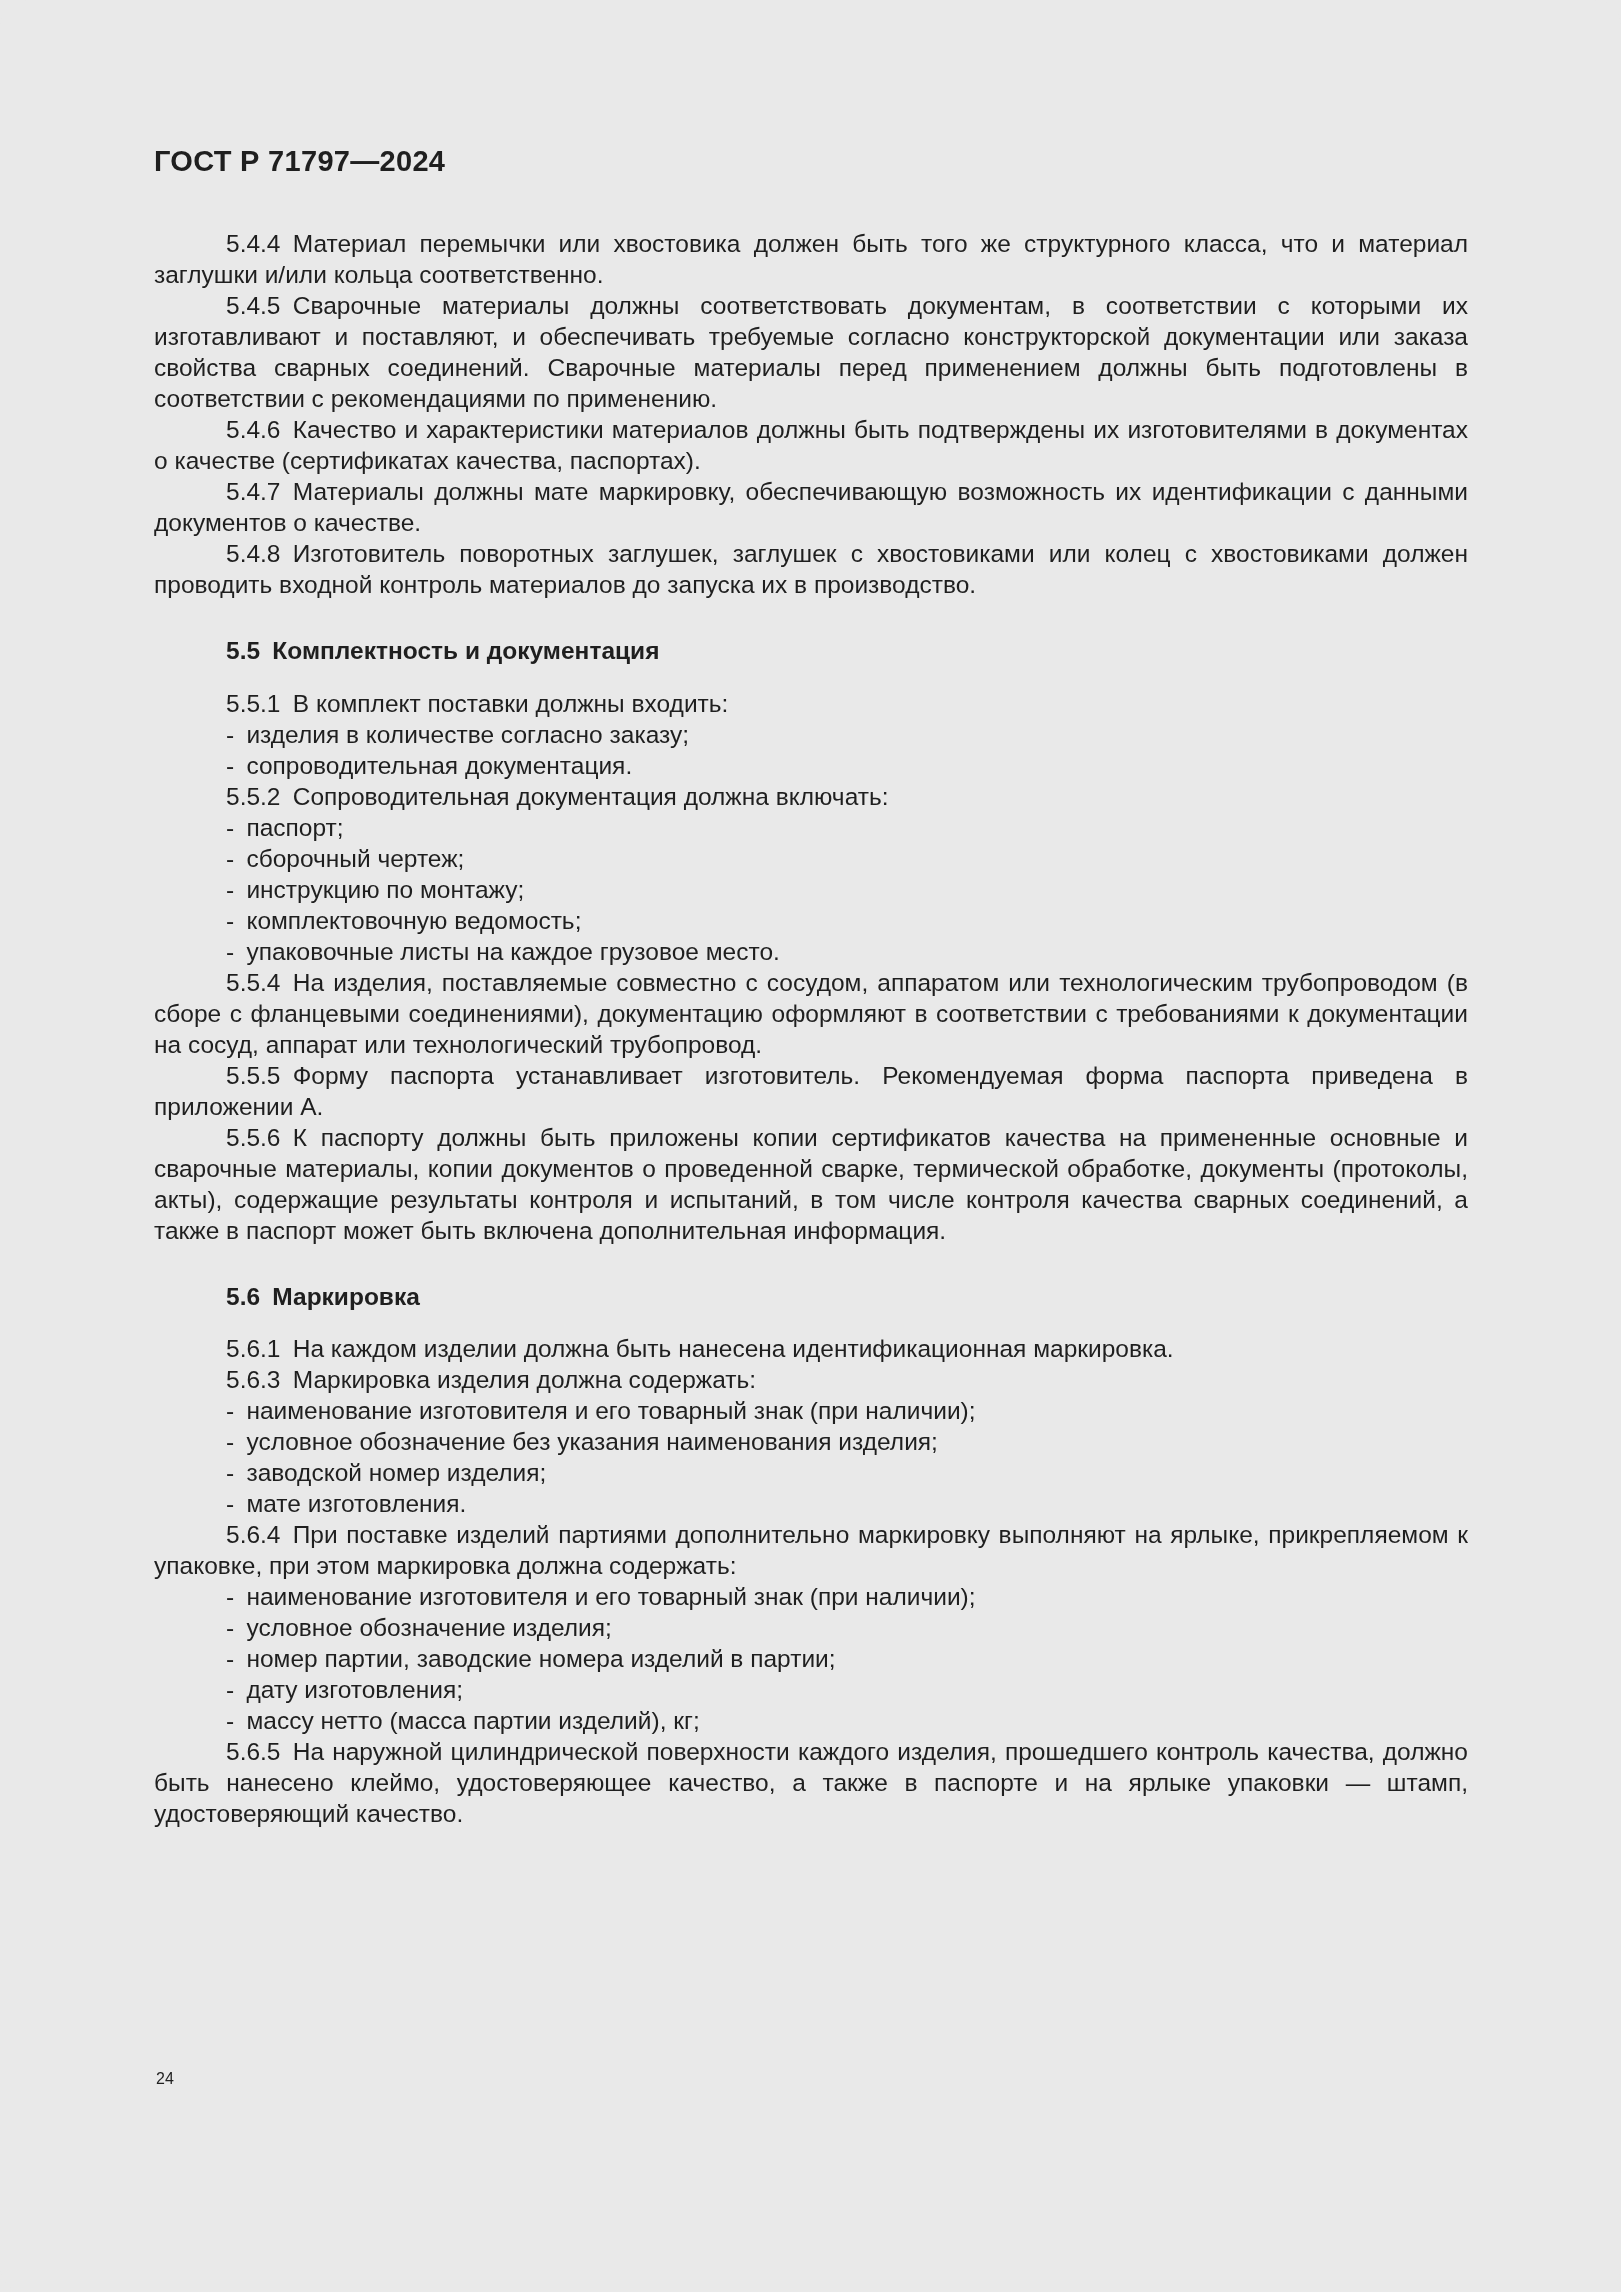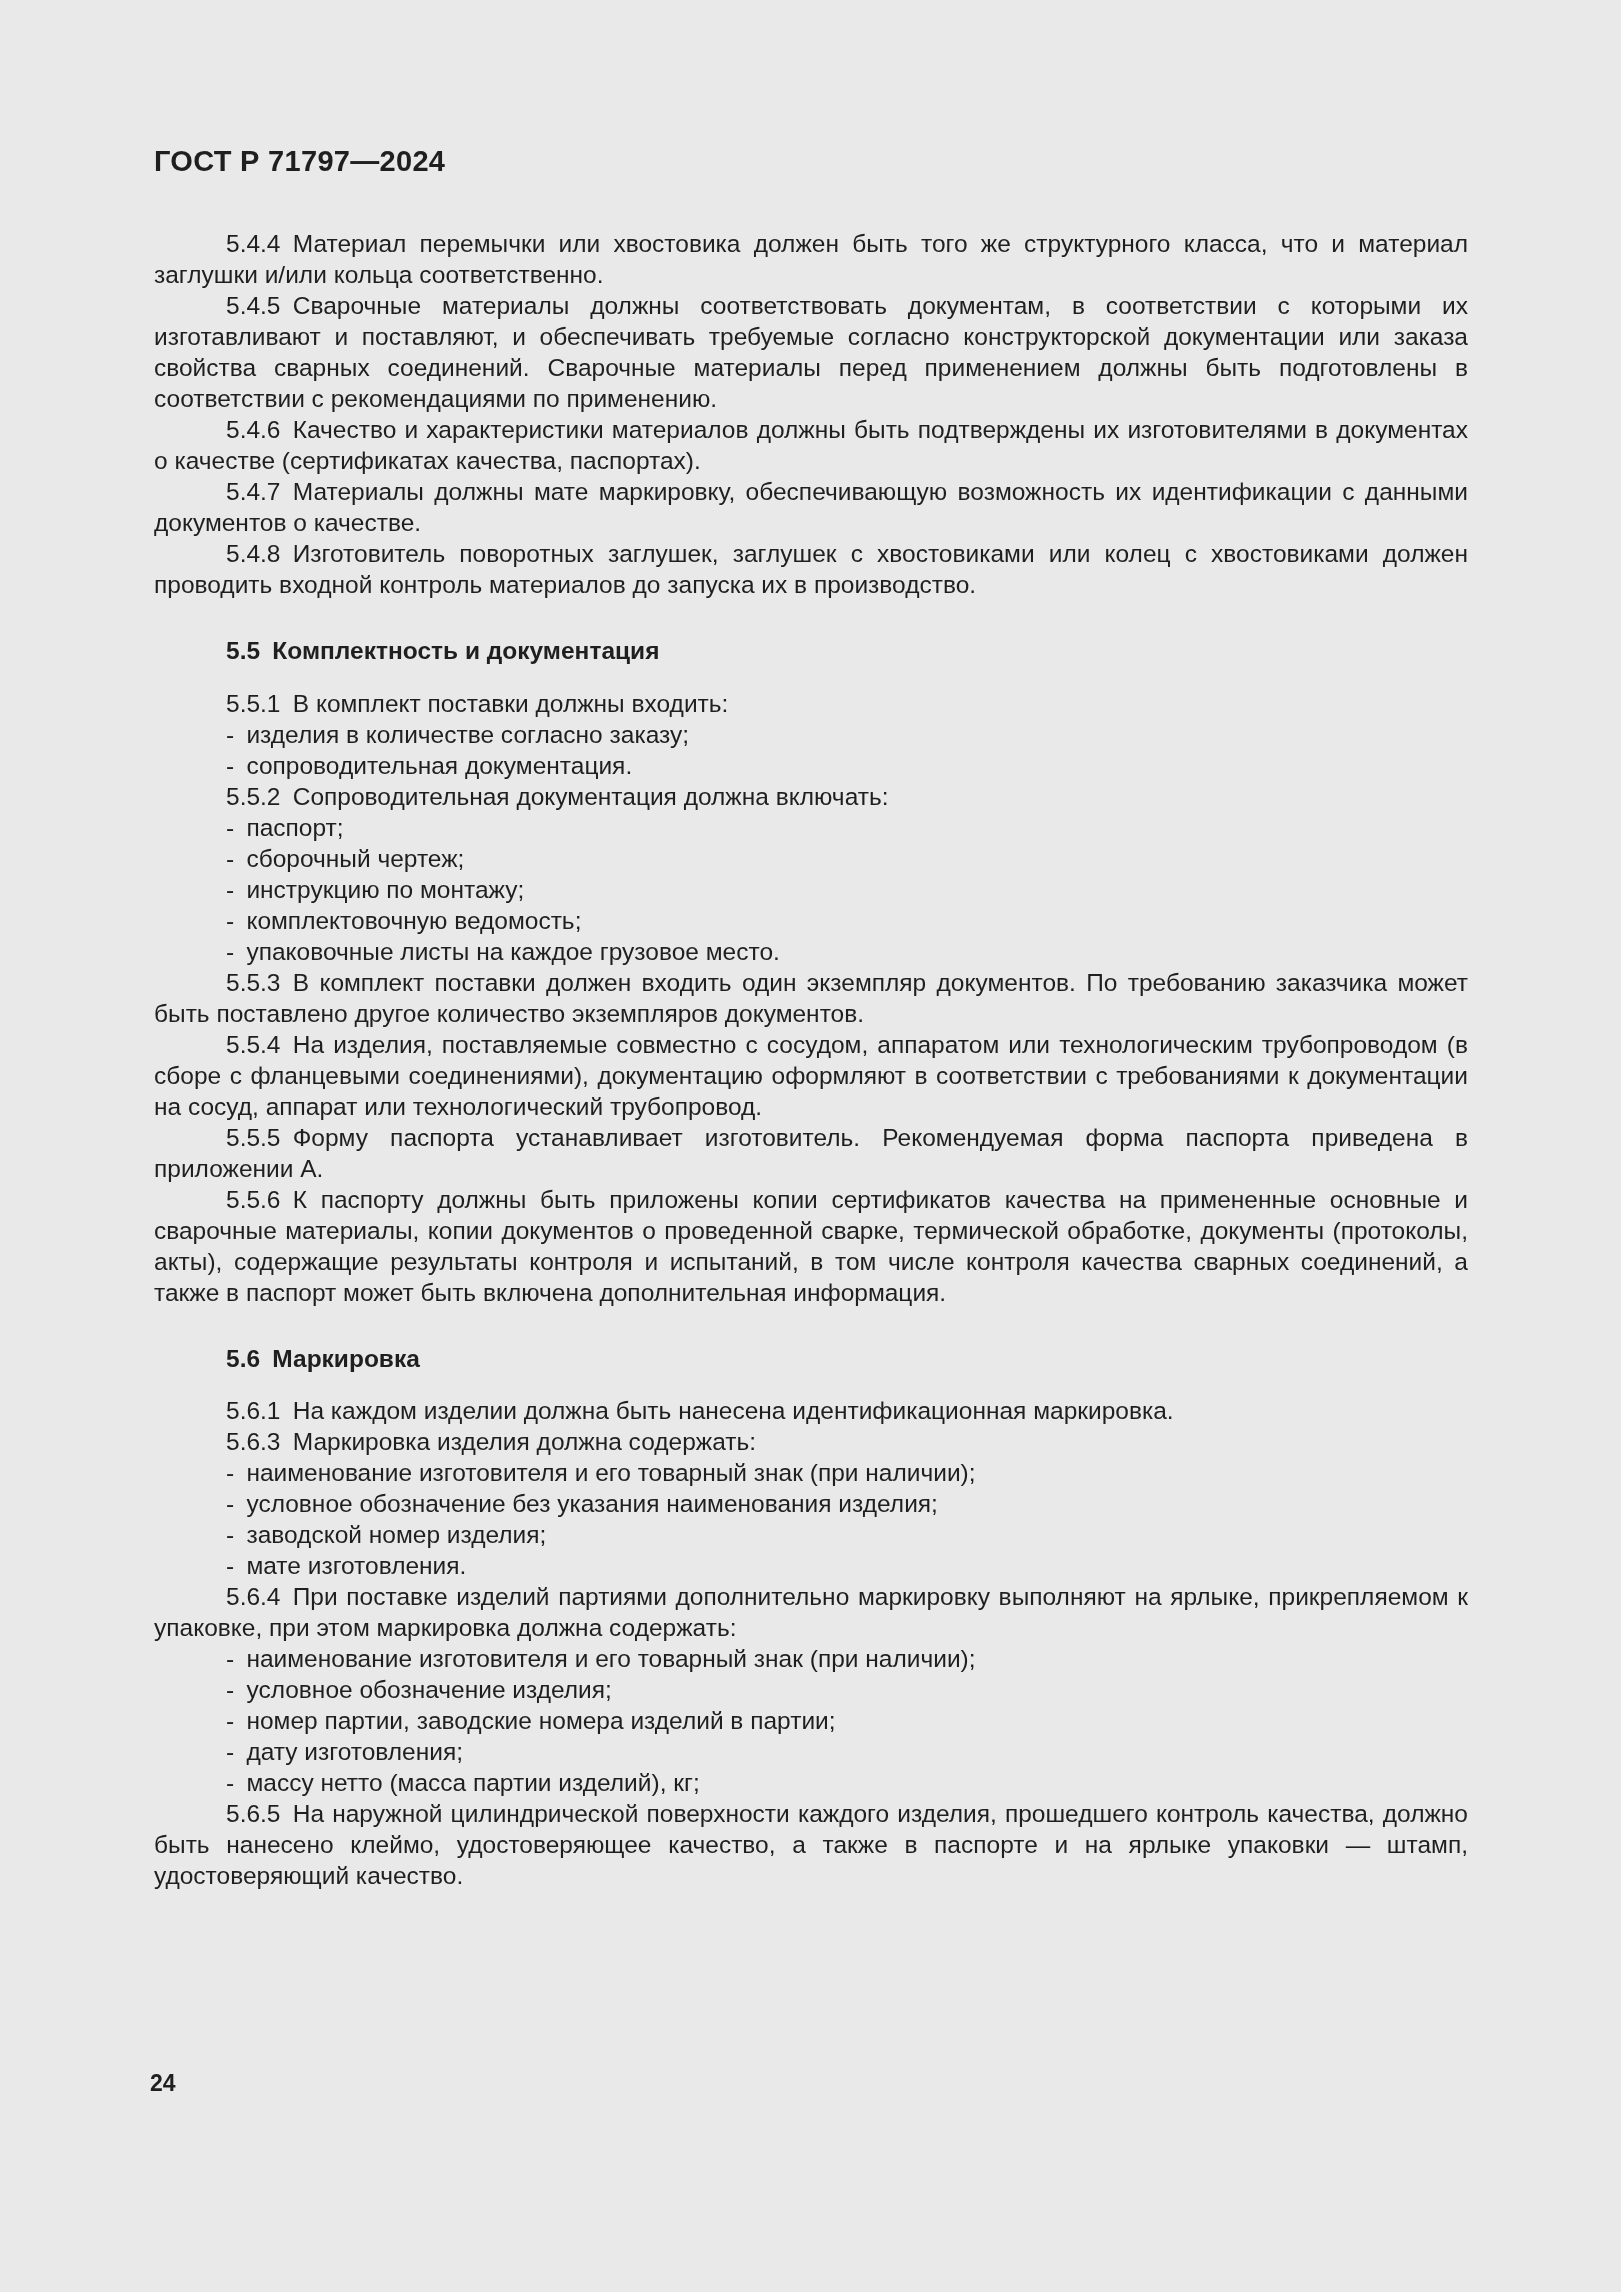--- a/index.html
+++ b/index.html
@@ -47,24 +47,23 @@
     text-align: left;
   }
   .content .h {
     margin: 35px 0 21.6px 0;
     text-indent: 72px;
     font-weight: bold;
     text-align: left;
   }
   .page-number {
     position: absolute;
-    left: 150px;
+    left: 156px;
     top: 2070px;
-    font-size: 23px;
-    font-weight: bold;
+    font-size: 16px;
   }
 </style>
 </head>
 <body>
 
 <div class="page">
   <div class="doc-header">ГОСТ Р 71797—2024</div>
 
   <div class="content">
       <div class="p">5.4.4 Материал перемычки или хвостовика должен быть того же структурного класса, что и мате­риал заглушки и/или кольца соответственно.</div>
@@ -75,21 +74,20 @@
       <div class="h">5.5 Комплектность и документация</div>
       <div class="p">5.5.1 В комплект поставки должны входить:</div>
       <div class="li">- изделия в количестве согласно заказу;</div>
       <div class="li">- сопроводительная документация.</div>
       <div class="p">5.5.2 Сопроводительная документация должна включать:</div>
       <div class="li">- паспорт;</div>
       <div class="li">- сборочный чертеж;</div>
       <div class="li">- инструкцию по монтажу;</div>
       <div class="li">- комплектовочную ведомость;</div>
       <div class="li">- упаковочные листы на каждое грузовое место.</div>
-      <div class="p">5.5.3 В комплект поставки должен входить один экземпляр документов. По требованию заказчика может быть поставлено другое количество экземпляров документов.</div>
       <div class="p">5.5.4 На изделия, поставляемые совместно с сосудом, аппаратом или технологическим трубопро­водом (в сборе с фланцевыми соединениями), документацию оформляют в соответствии с требовани­ями к документации на сосуд, аппарат или технологический трубопровод.</div>
       <div class="p">5.5.5 Форму паспорта устанавливает изготовитель. Рекомендуемая форма паспорта приведена в приложении А.</div>
       <div class="p">5.5.6 К паспорту должны быть приложены копии сертификатов качества на примененные основ­ные и сварочные материалы, копии документов о проведенной сварке, термической обработке, доку­менты (протоколы, акты), содержащие результаты контроля и испытаний, в том числе контроля каче­ства сварных соединений, а также в паспорт может быть включена дополнительная информация.</div>
       <div class="h">5.6 Маркировка</div>
       <div class="p">5.6.1 На каждом изделии должна быть нанесена идентификационная маркировка.</div>
       <div class="p">5.6.3 Маркировка изделия должна содержать:</div>
       <div class="li">- наименование изготовителя и его товарный знак (при наличии);</div>
       <div class="li">- условное обозначение без указания наименования изделия;</div>
       <div class="li">- заводской номер изделия;</div>
       <div class="li">- мате изготовления.</div>

